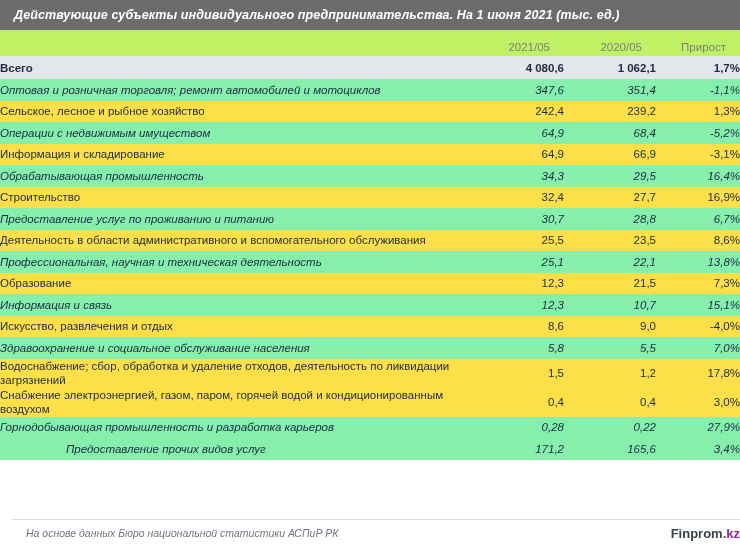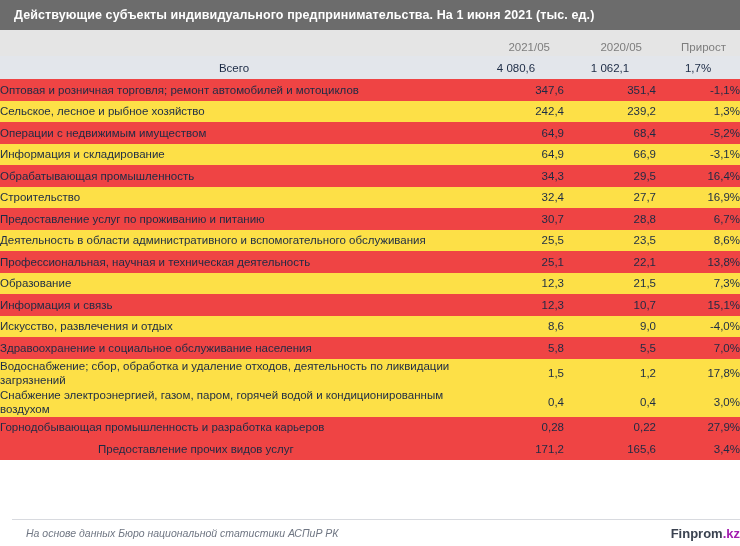--- a/index.html
+++ b/index.html
@@ -22,20 +22,21 @@
   
   .title-bar {
     position: absolute;
     left: 0;
     top: 0;
     width: 740px;
     height: 30px;
     background: #6c6c6c;
     display: flex;
     align-items: center;
+    font-style: italic;
   }
   .title-text {
     color: #ffffff;
     font-size: 12.5px;
     font-weight: bold;
     padding-left: 14px;
     letter-spacing: 0.1px;
     white-space: nowrap;
   }
   
@@ -50,59 +51,58 @@
   table.data col.c-label { width: 468px; }
   table.data col.c-v1 { width: 96px; }
   table.data col.c-v2 { width: 92px; }
   table.data col.c-v3 { width: 84px; }
 
   table.data th, table.data td {
     padding: 0;
     vertical-align: middle;
   }
   
-  tr.head { height: 26px; background: #e5e5e5; margin-top: 32px; }
+  tr.head { height: 26px; background: #bef264; margin-top: 32px; }
   tr.head th {
     font-size: 11.5px;
     font-weight: normal;
     color: #7d7d7d;
     text-align: right;
     padding-right: 14px;
     vertical-align: bottom;
     padding-bottom: 3px;
   }
   tr.head th.lbl { text-align: left; }
 
   
   tr.row { height: 21.5px; }
-  tr.row.zebra-a { background: #ef4444; }
+  tr.row.zebra-a { background: #86efac; font-style: italic; }
   tr.row.zebra-b { background: #fde047; }
   tr.total { background: #e3e6eb; height: 23px; }
 
   td.label {
     font-size: 11.5px;
     color: #1c2b45;
     text-align: left;
     padding-left: 14px;
     padding-right: 10px;
     line-height: 14px;
   }
   td.num {
     font-size: 11.5px;
     color: #1c2b45;
     text-align: right;
     padding-right: 14px;
     white-space: nowrap;
   }
   tr.total td.label, tr.total td.num {
-    font-weight: normal;
-    text-align: center;
+    font-weight: bold;
   }
   tr.row.twoline td.label { line-height: 14.5px; }
-  tr.row.last td.label { padding-left: 98px; }
+  tr.row.last td.label { padding-left: 66px; }
 
   
   .footer {
     position: absolute;
     left: 12px;
     bottom: 0;
     width: 740px;
     height: 26px;
     background: #ffffff;
     border-top: 1px solid #d8dadf;

